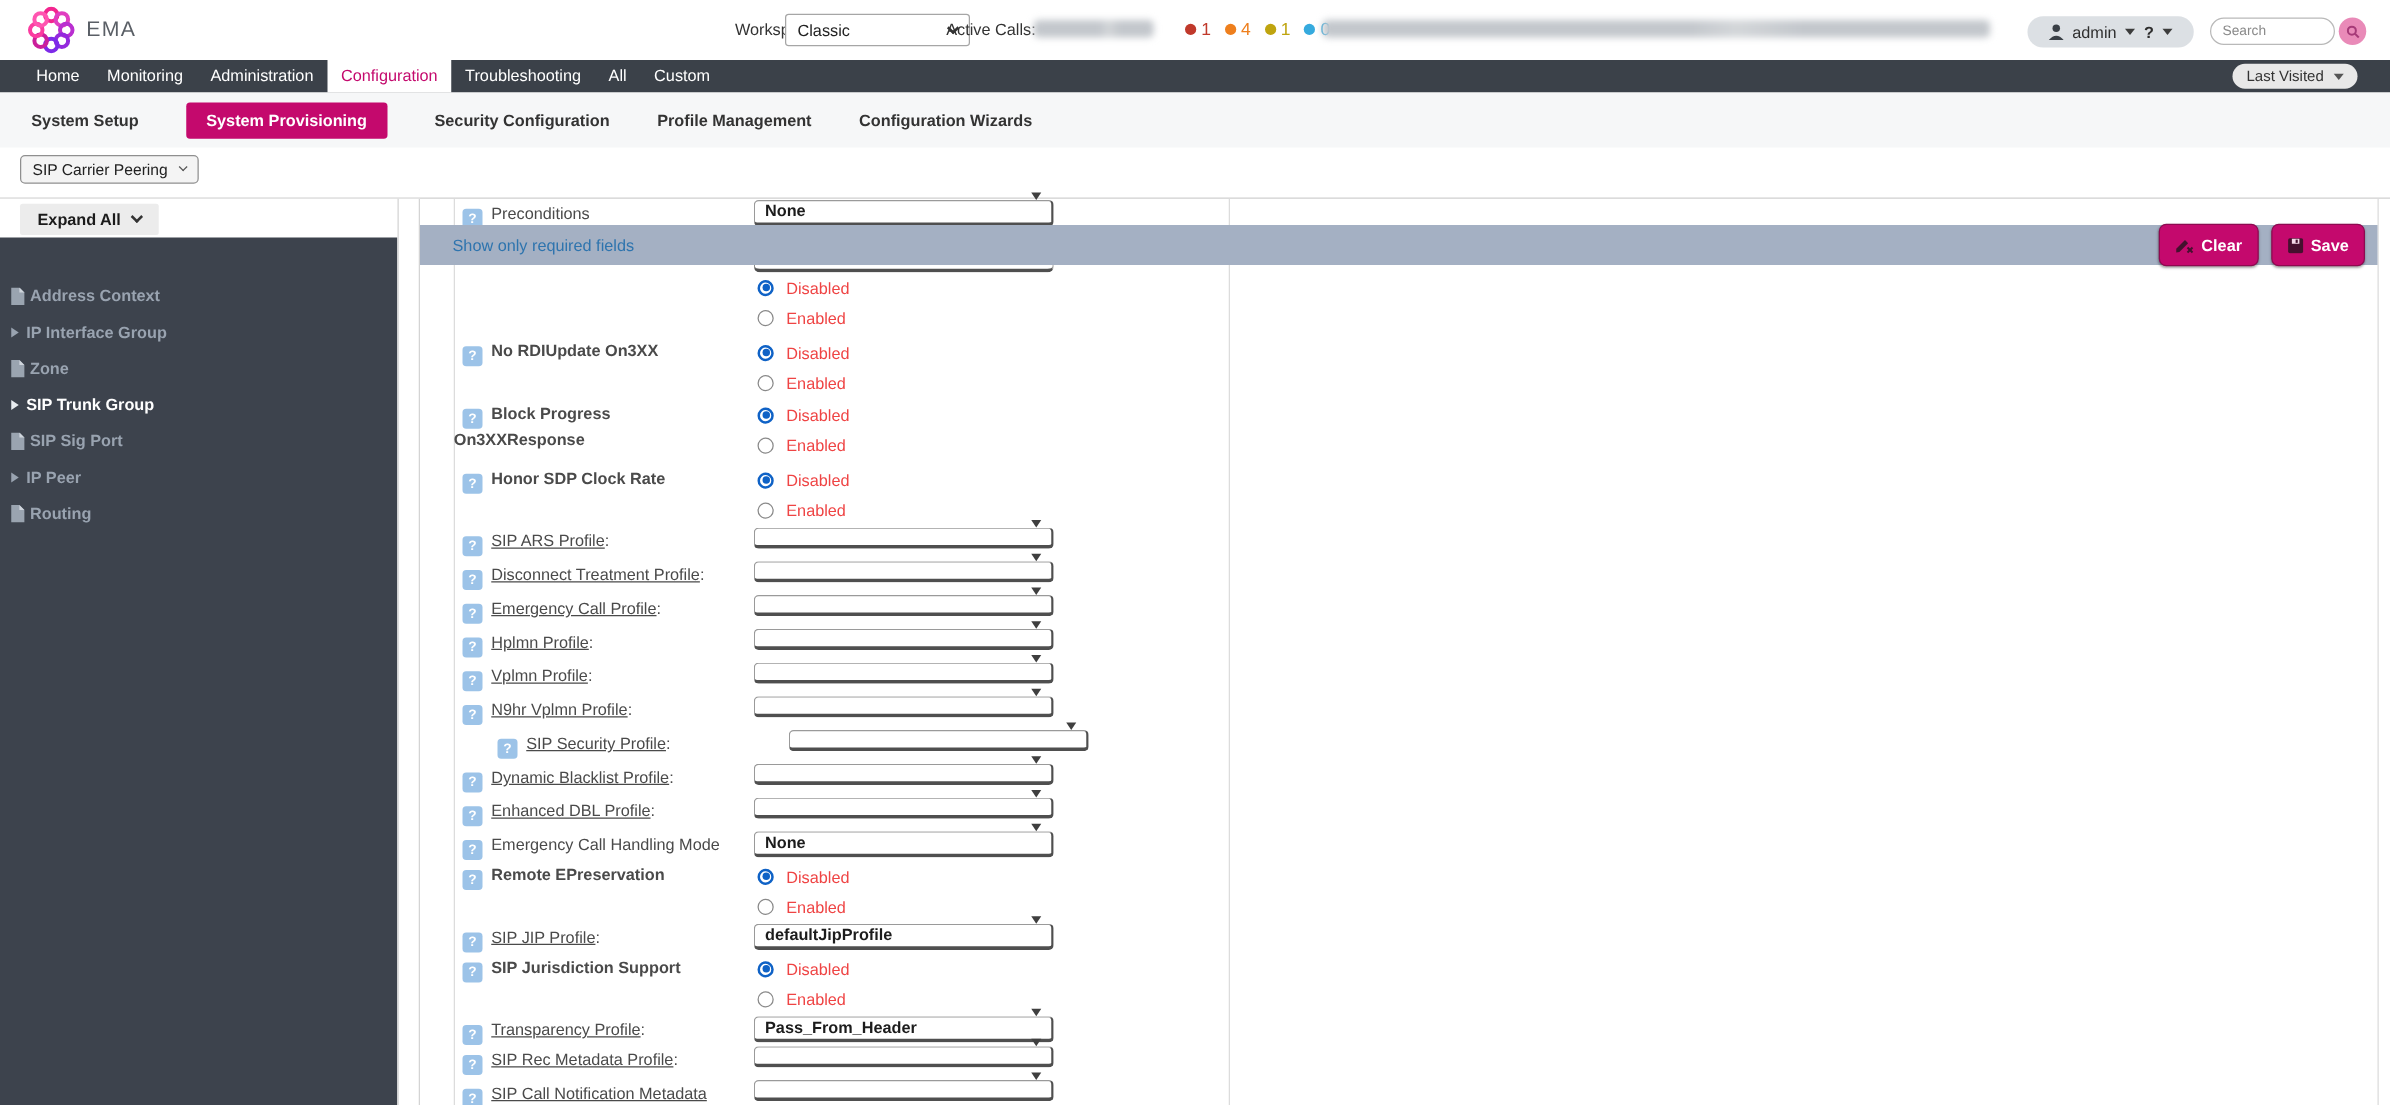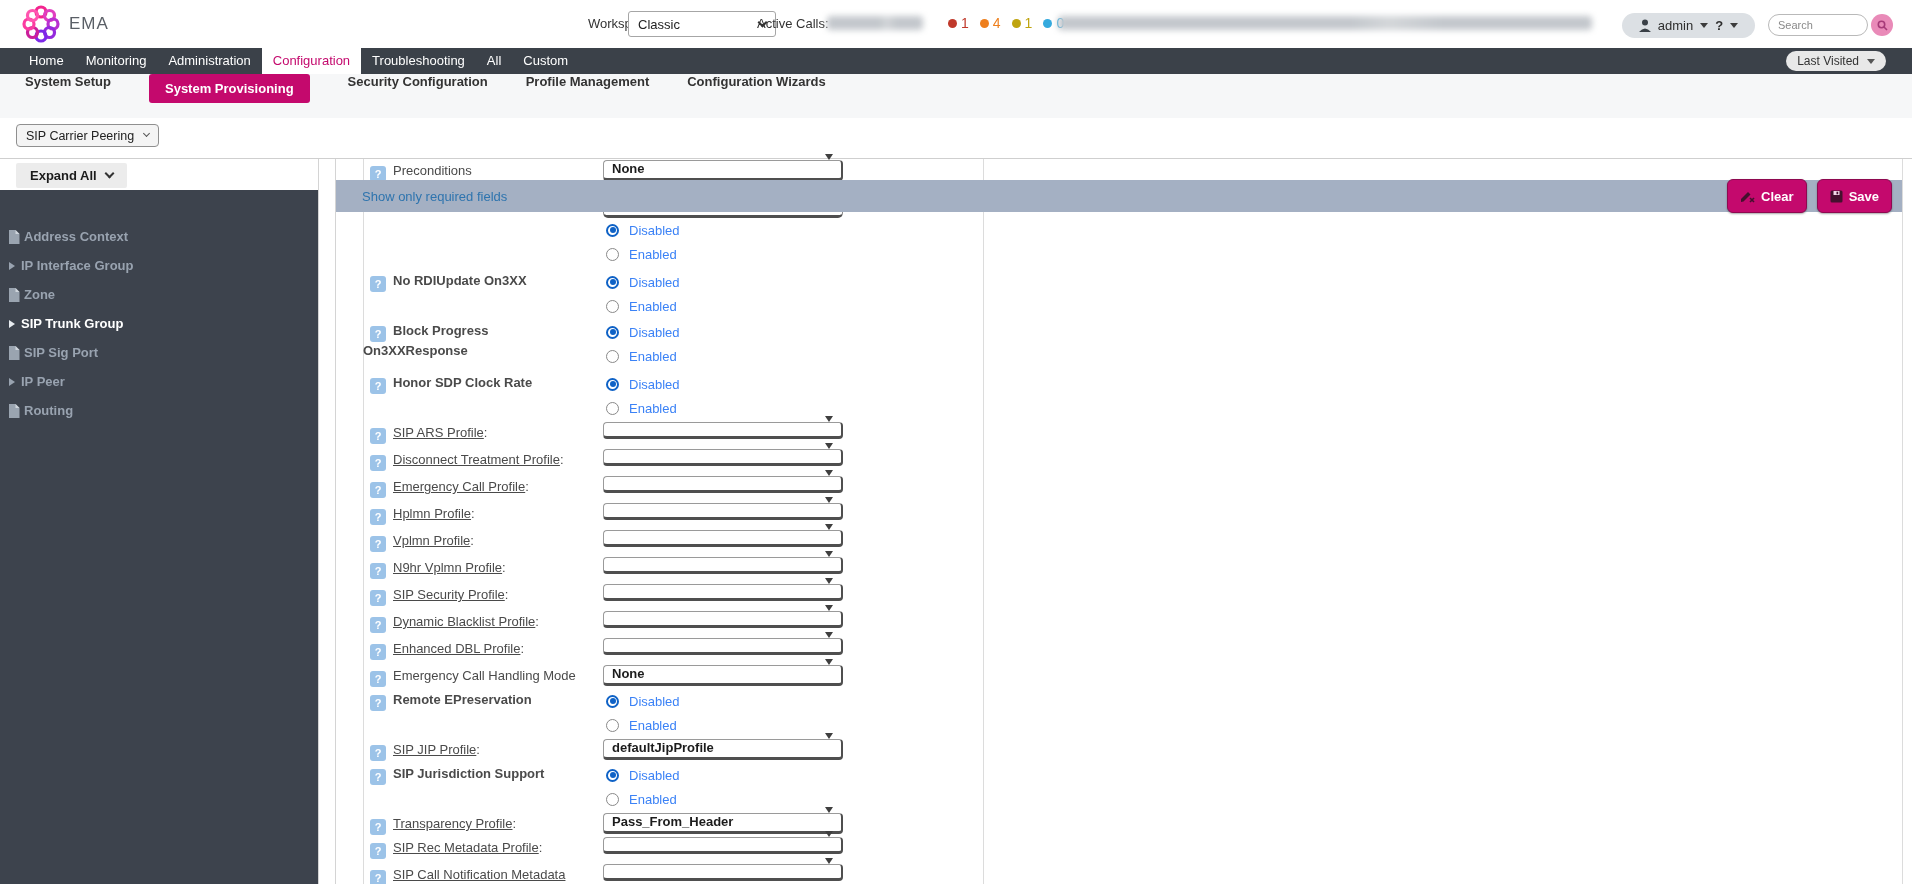--- a/index.html
+++ b/index.html
@@ -34,21 +34,21 @@
   .search input::placeholder{color:#8a8a8a}
   .search-btn{width:22px;height:22px;border-radius:50%;background:#e98ab8;display:flex;align-items:center;justify-content:center;margin-left:3px;cursor:pointer}
 
   
   .navbar{position:absolute;top:48px;left:0;right:0;height:26px;background:var(--navbarbg);display:flex;align-items:stretch;padding-left:18px}
   .nav-item{color:#fff;padding:0 11px;line-height:26px;cursor:pointer}
   .nav-item.active{background:#fff;color:var(--brand)}
   .last-visited{position:absolute;top:51px;right:26px;height:20px;background:#e8e8e8;border-radius:10px;
     display:flex;align-items:center;gap:8px;padding:0 11px;font-size:12px;color:#333;cursor:pointer}
   .last-visited .tri{border-top-color:#555}
-  .subnav{position:absolute;top:74px;left:0;right:0;height:44px;background:#f6f7f8;display:flex;align-items:flex-start;gap:38px;padding-left:25px}
+  .subnav{position:absolute;top:74px;left:0;right:0;height:44px;background:#f6f7f8;display:flex;align-items:center;gap:38px;padding-left:25px}
   .subnav-item{font-weight:bold;color:#333;cursor:pointer}
   .subnav-item.active{background:var(--brand);color:#fff;padding:7px 16px;border-radius:3px}
 
   .context-select{position:absolute;top:124px;left:16px;height:23px;border:1px solid #8f8f8f;border-radius:4px;background:#f4f4f4;
     display:flex;align-items:center;gap:10px;padding:0 9px;font-size:12.5px;color:#222;cursor:pointer}
   .chev{width:7px;height:7px;border-right:2px solid #333;border-bottom:2px solid #333;transform:rotate(45deg);margin-top:-4px}
   .chev.small{width:5px;height:5px;border-width:1.5px;border-color:#555}
 
   .hdivider{position:absolute;top:158px;left:0;right:0;height:1px;background:#cfcfcf}
 
@@ -88,21 +88,21 @@
   .fcontrol{position:absolute;left:240px;top:0;width:240px}
   .fselect{position:relative;background:#fff;border:1px solid #9a9a9a;border-right:2px solid #4f4f4f;border-bottom:3px solid #4f4f4f;
     border-radius:4px;height:17px;cursor:pointer}
   .fselect.valued{height:21px}
   .fselect .val{display:block;padding-left:8px;font-weight:bold;line-height:16px;color:#1c1c1c}
   .caret{position:absolute;top:-7px;right:8px;width:0;height:0;border-left:4.5px solid transparent;border-right:4.5px solid transparent;border-top:6px solid #3f3f3f}
   .fradio .opt{height:24px;display:flex;align-items:center;gap:10px;cursor:pointer}
   .radio{width:13px;height:13px;border-radius:50%;border:1px solid #898989;background:#fff;margin-left:3px;position:relative;flex:none}
   .radio.sel{border:2px solid var(--radioblue)}
   .radio.sel::after{content:"";position:absolute;inset:1.5px;background:var(--radioblue);border-radius:50%}
-  .olabel{color:#3b82f6}
+  .olabel{color:#ef4444}
   #topfield{position:absolute;left:363px;top:160px;width:620px;height:26px;z-index:1}
   #fields{position:absolute;left:363px;top:218px;width:620px;z-index:1}
 </style>
 </head>
 <body>
 
 <div class="topbar">
   <div class="logo">
     <svg width="38" height="38" viewBox="0 0 38 38">
       <circle cx="19" cy="7" r="5" fill="none" stroke="#f3258f" stroke-width="3.2"></circle>
@@ -382,21 +382,21 @@
       </div>
     </div>
     <div class="row" style="height: 27px;">
       <div class="flabel"><span class="qicon">?</span><span class="ltext link">N9hr Vplmn Profile</span><span class="colon">:</span></div>
       <div class="fcontrol">
         <div class="fselect">
           <span class="caret"></span>
         </div>
       </div>
     </div>
-    <div class="row" style="height: 27px;">
+    <div class="row" style="height: 27px; margin-left: 28px;">
       <div class="flabel"><span class="qicon">?</span><span class="ltext link">SIP Security Profile</span><span class="colon">:</span></div>
       <div class="fcontrol">
         <div class="fselect">
           <span class="caret"></span>
         </div>
       </div>
     </div>
     <div class="row" style="height: 27px;">
       <div class="flabel"><span class="qicon">?</span><span class="ltext link">Dynamic Blacklist Profile</span><span class="colon">:</span></div>
       <div class="fcontrol">

